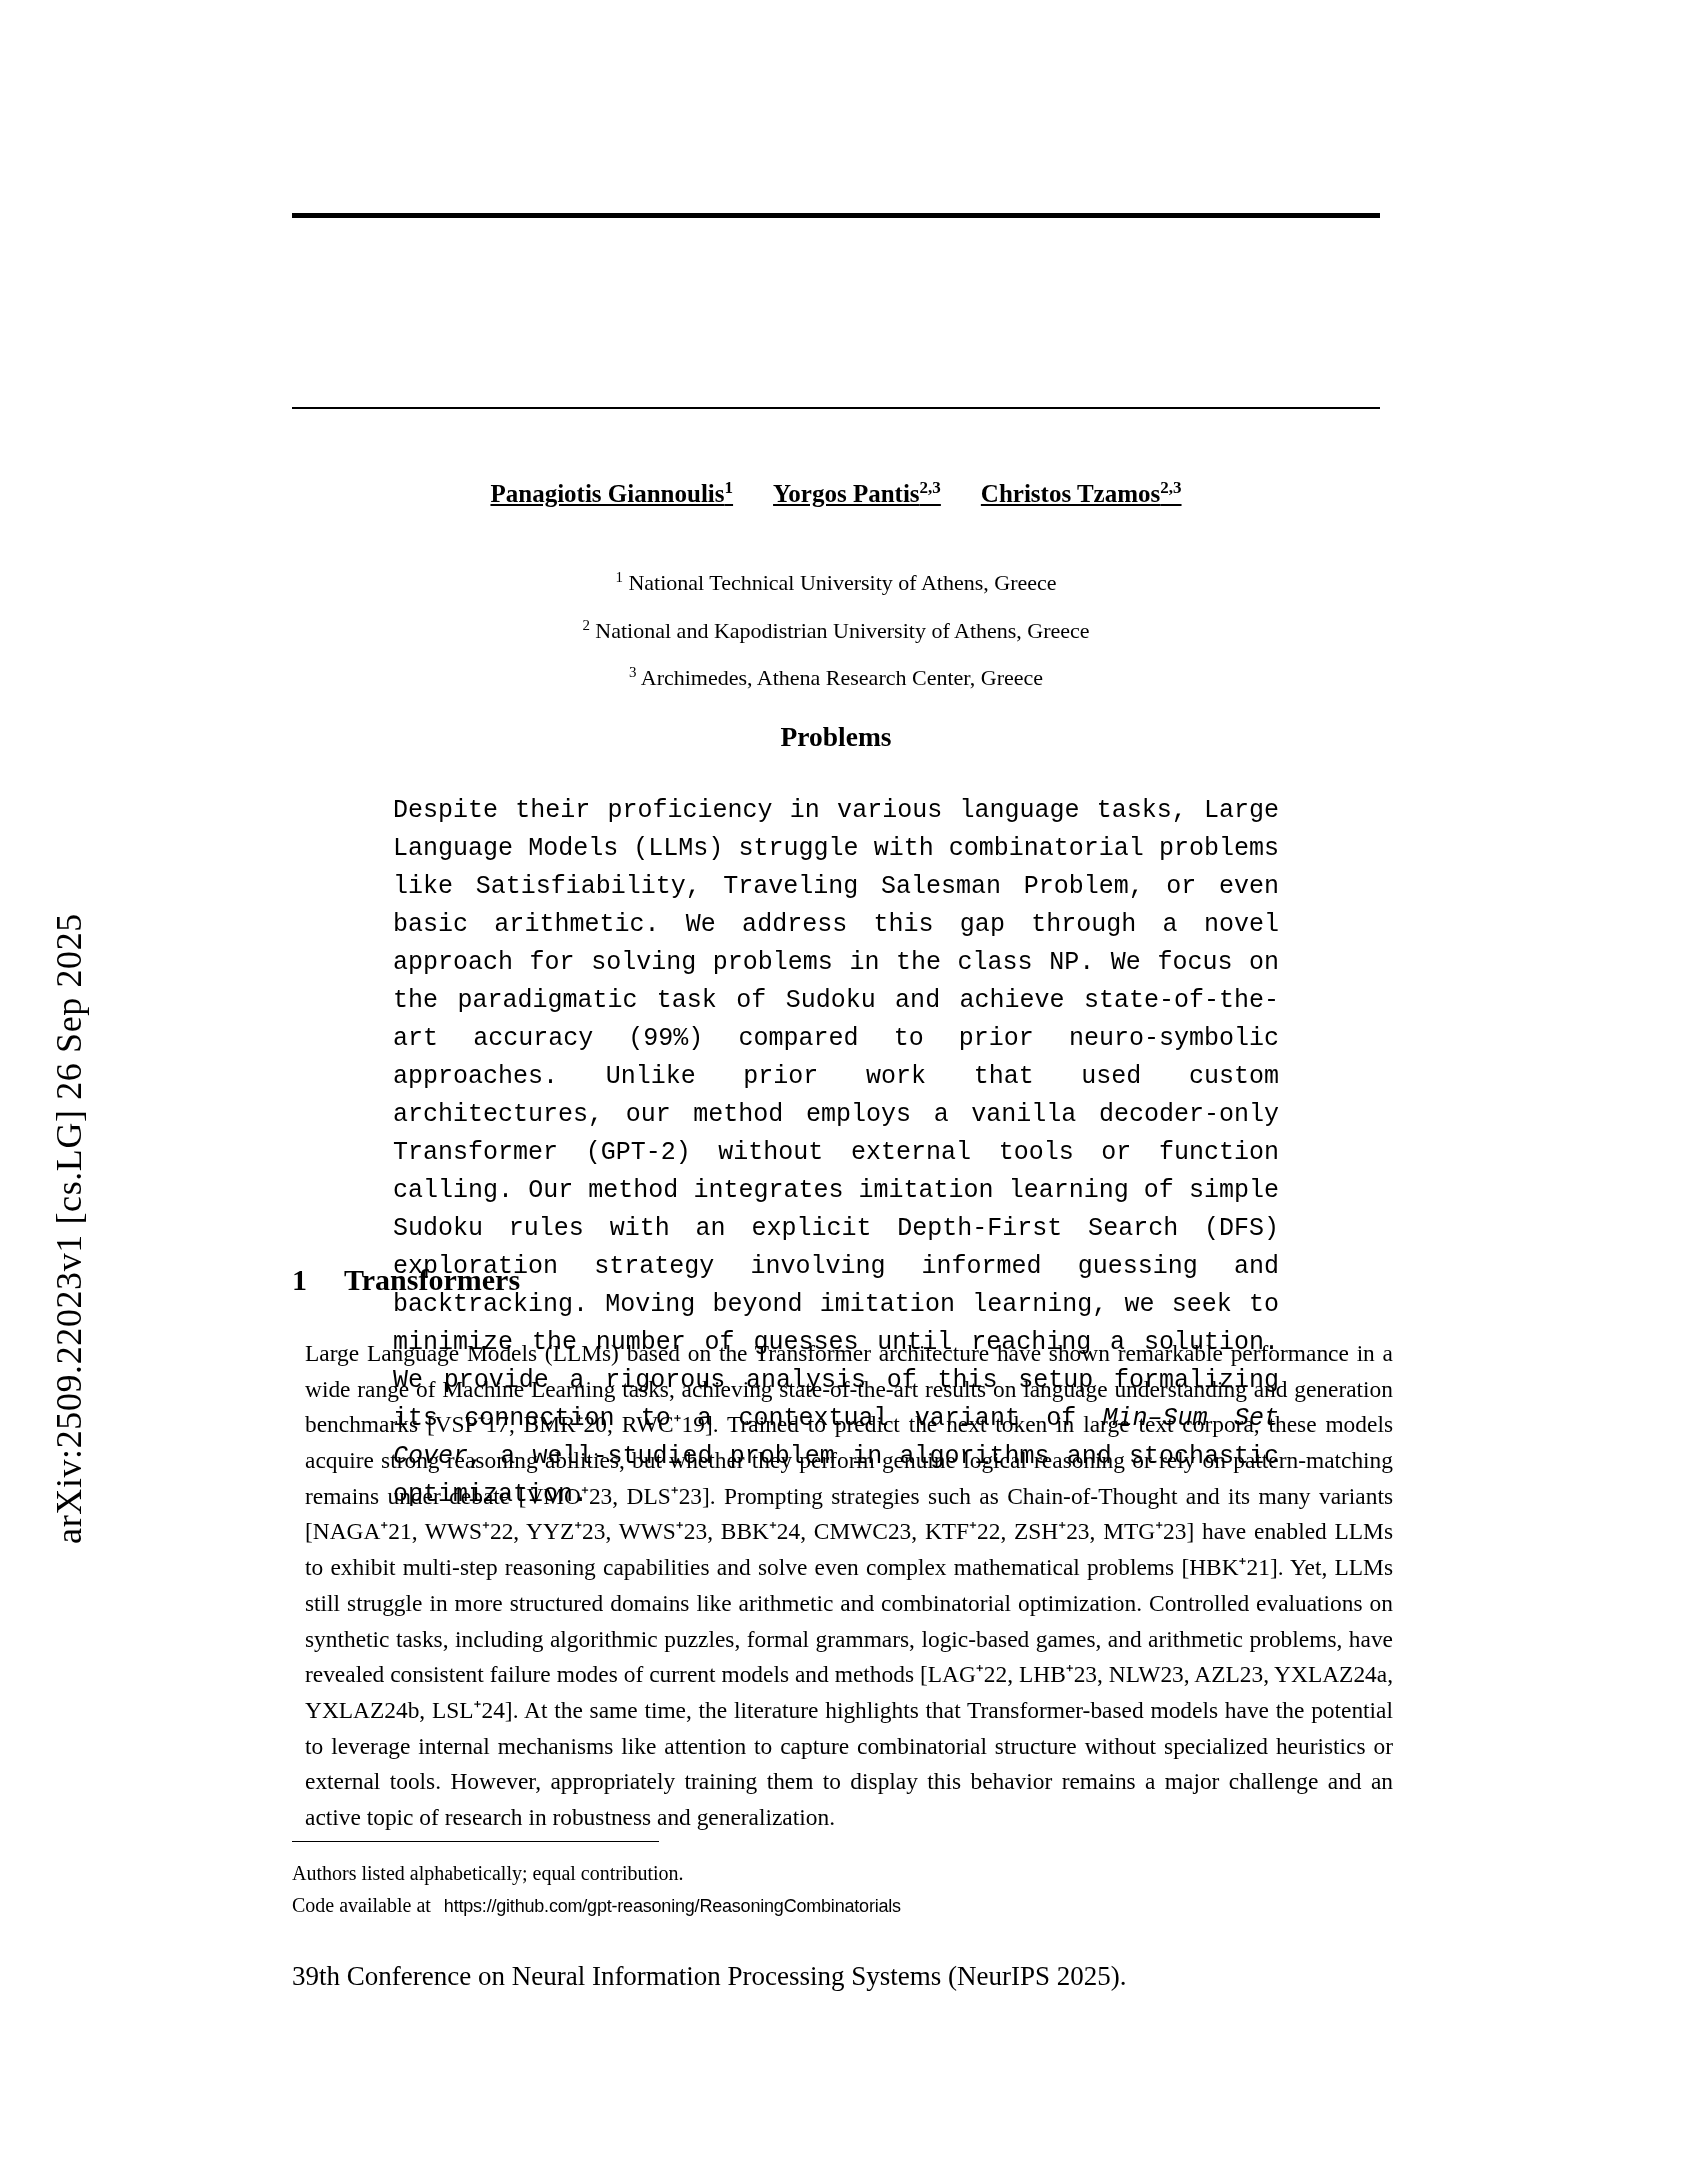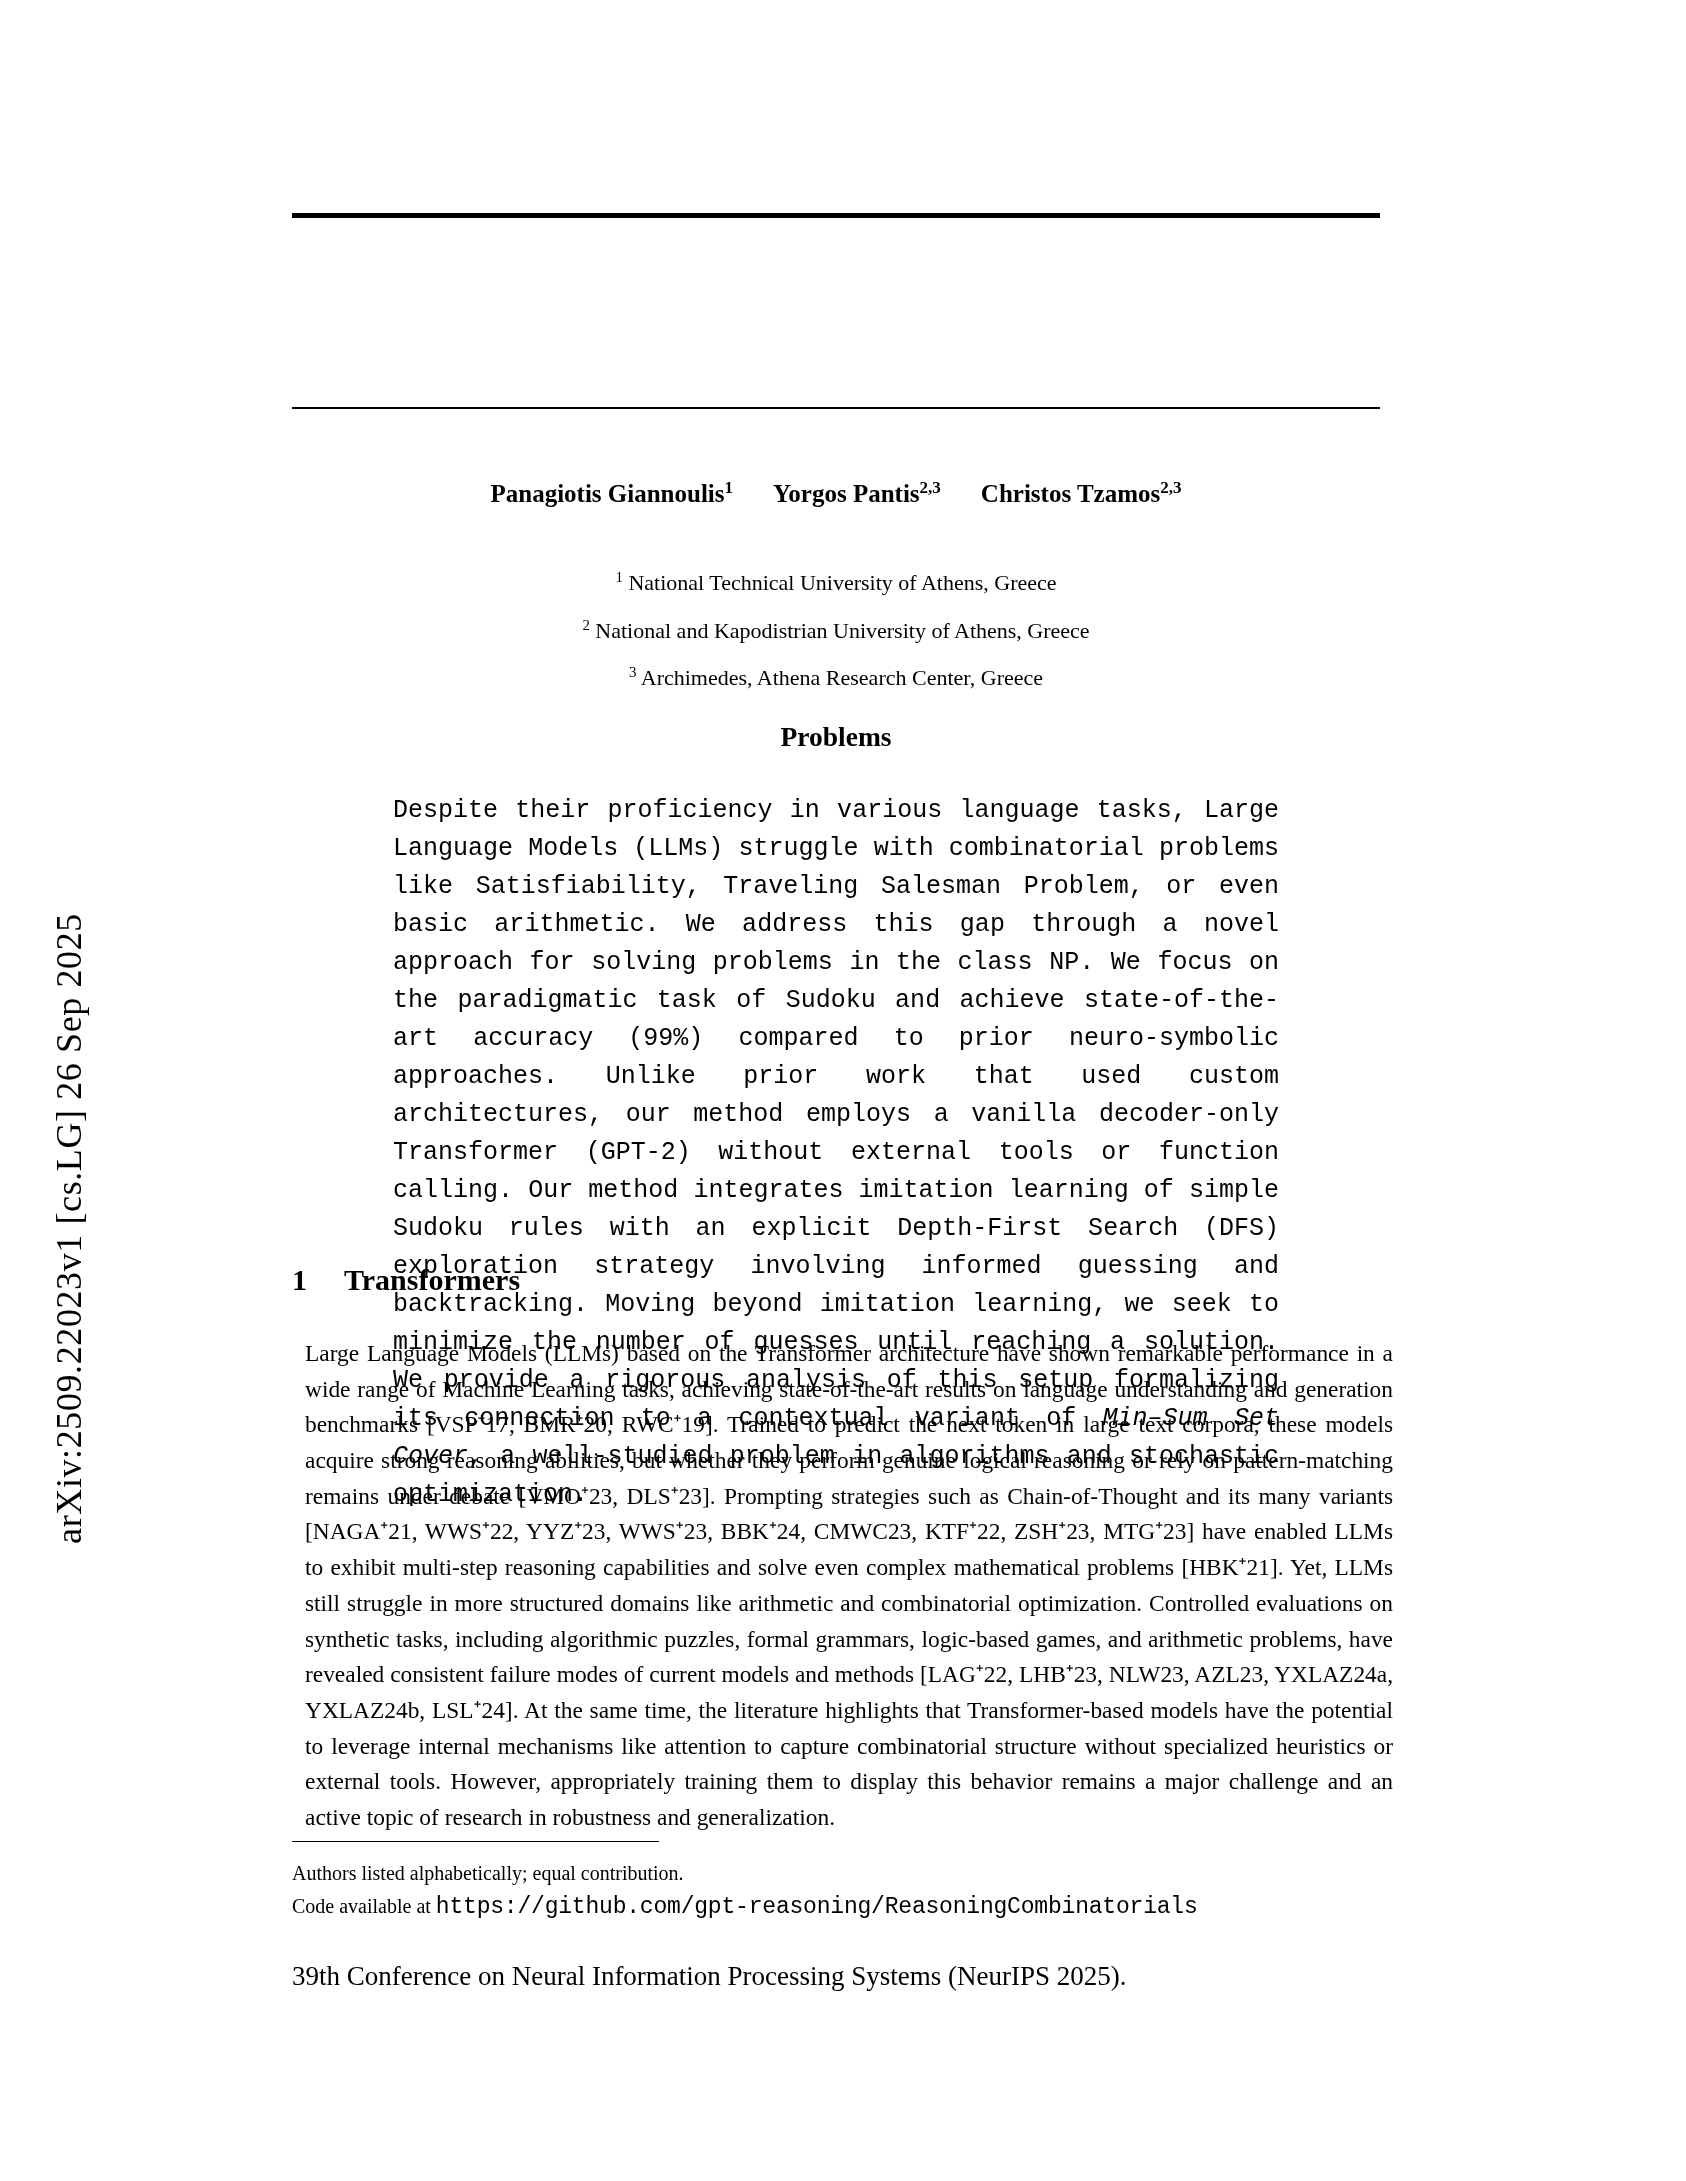--- a/index.html
+++ b/index.html
@@ -78,20 +78,21 @@
   }
 
   .authors {
     position: absolute;
     left: 0;
     top: 478px;
     width: 1088px;
     text-align: center;
     font-size: 25px;
     font-weight: bold;
+    text-decoration: underline;
   }
   .authors .au { margin: 0 20px; white-space: nowrap; }
   sup { font-size: 0.68em; font-weight: normal; vertical-align: super; }
   .authors sup { font-weight: bold; }
 
   .affils {
     position: absolute;
     left: 0;
     top: 551px;
     width: 1088px;
@@ -156,23 +157,24 @@
   }
   .footnotes {
     position: absolute;
     left: 0;
     top: 1857px;
     width: 1088px;
     font-size: 20px;
     line-height: 1.62;
   }
   .footnotes .mono {
-    font-family: Liberation Mono, monospace;
-    font-size: 23px;
+    font-family: Liberation Sans, sans-serif;
+    font-size: 18px;
     letter-spacing: -0.2px;
+    margin-left: 8px;
   }
 
   .venue {
     position: absolute;
     left: 0;
     top: 1961px;
     width: 1088px;
     font-size: 27px;
   }
 </style>

